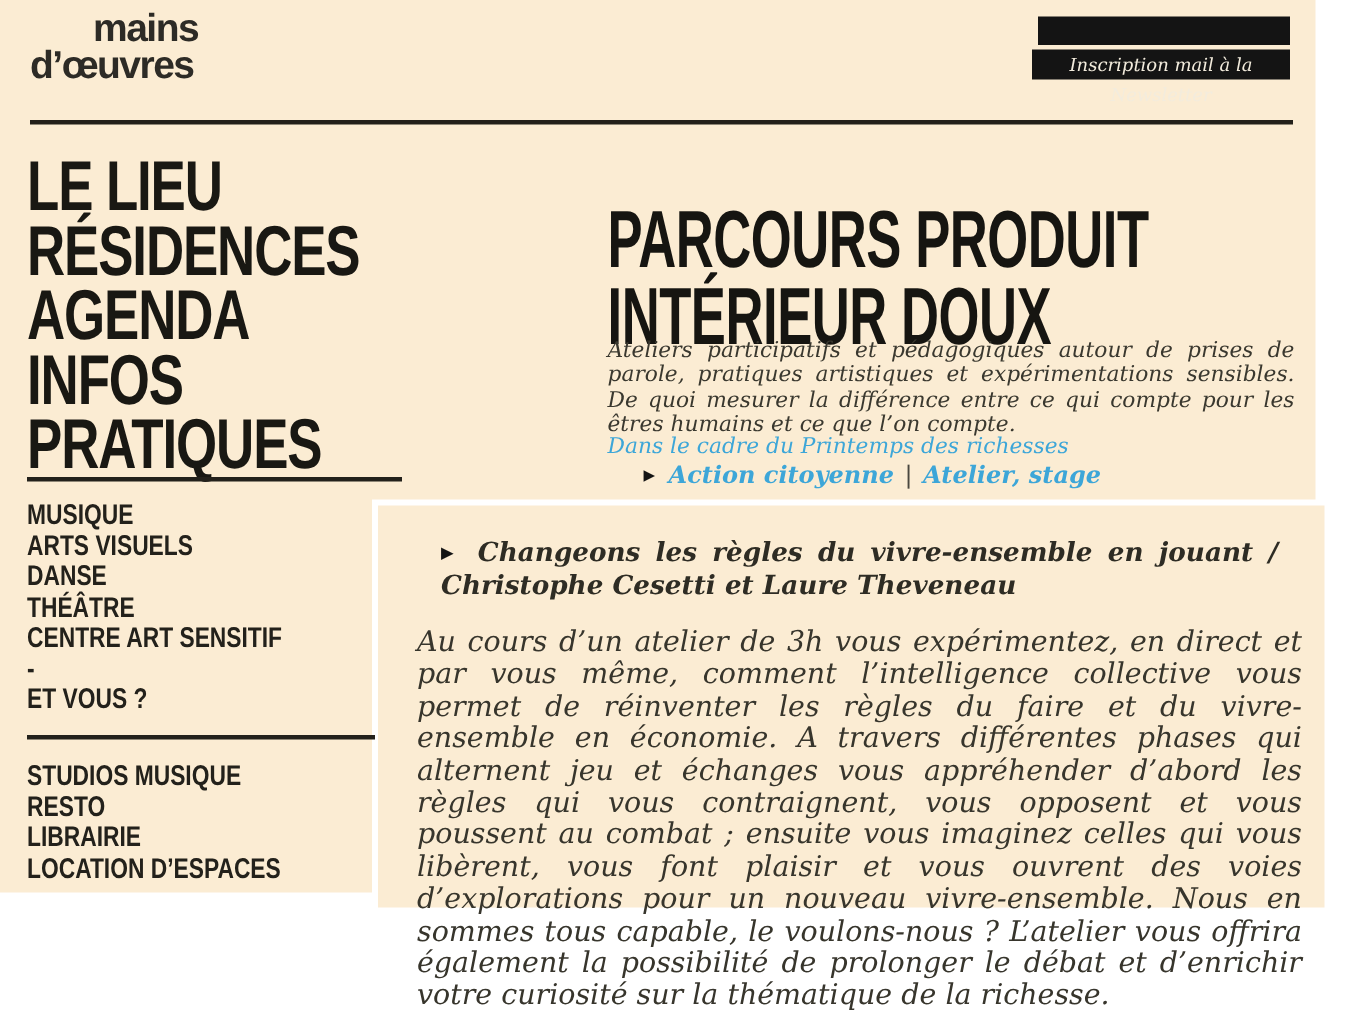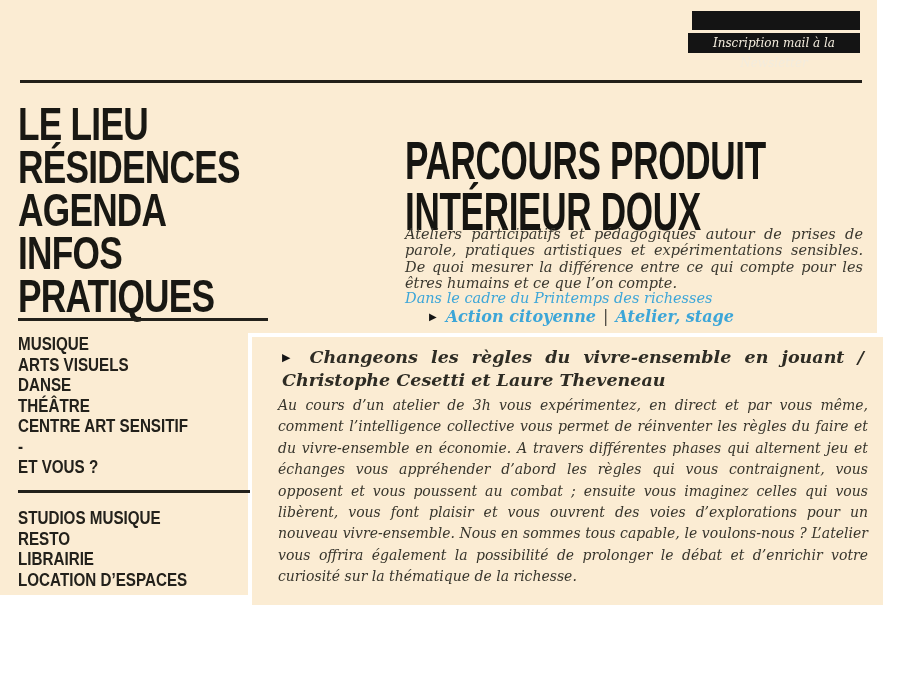--- a/index.html
+++ b/index.html
@@ -81,33 +81,37 @@
   }
   .tags .sep { color:#4a473f; font-weight:normal; font-style:normal; margin:0 7px; }
   .tags .tag { cursor:pointer; }
 
   
   .article {
     position:absolute; left:278px; top:342px; width:590px;
     font-family:"DejaVu Serif", serif; font-style:italic; color:#37352c;
     text-align:justify;
   }
-  .article-heading { margin:4px; font-weight:bold; font-size:17.5px; line-height:22px; color:#2e2c24; cursor:pointer; }
+  .article-heading { margin:16px; font-weight:bold; font-size:17.5px; line-height:22px; color:#2e2c24; cursor:pointer; }
   .article-heading .tri { margin-right:12px; font-size:11px; }
-  .article-body { margin:0 0 0 0; font-size:14px; line-height:21.4px; }
+  .article-body { margin:0 0 0 0; font-size:19px; line-height:21.4px; }
 </style>
 </head>
 <body>
 
 <div class="page">
 
   <div class="bg" id="bg-main"></div>
   <div class="bg" id="bg-sidebar"></div>
   <div class="bg" id="bg-article"></div>
 
+  <div class="logo">
+    <div class="l1">mains</div>
+    <div class="l2">d’œuvres</div>
+  </div>
   <input class="nl-input" type="text" style="">
   <button class="nl-btn">Inscription mail à la Newsletter</button>
   <div class="hr-top"></div>
 
   <nav class="main-nav">
     <div class="item">LE LIEU</div>
     <div class="item">RÉSIDENCES</div>
     <div class="item">AGENDA</div>
     <div class="item">INFOS PRATIQUES</div>
   </nav>

